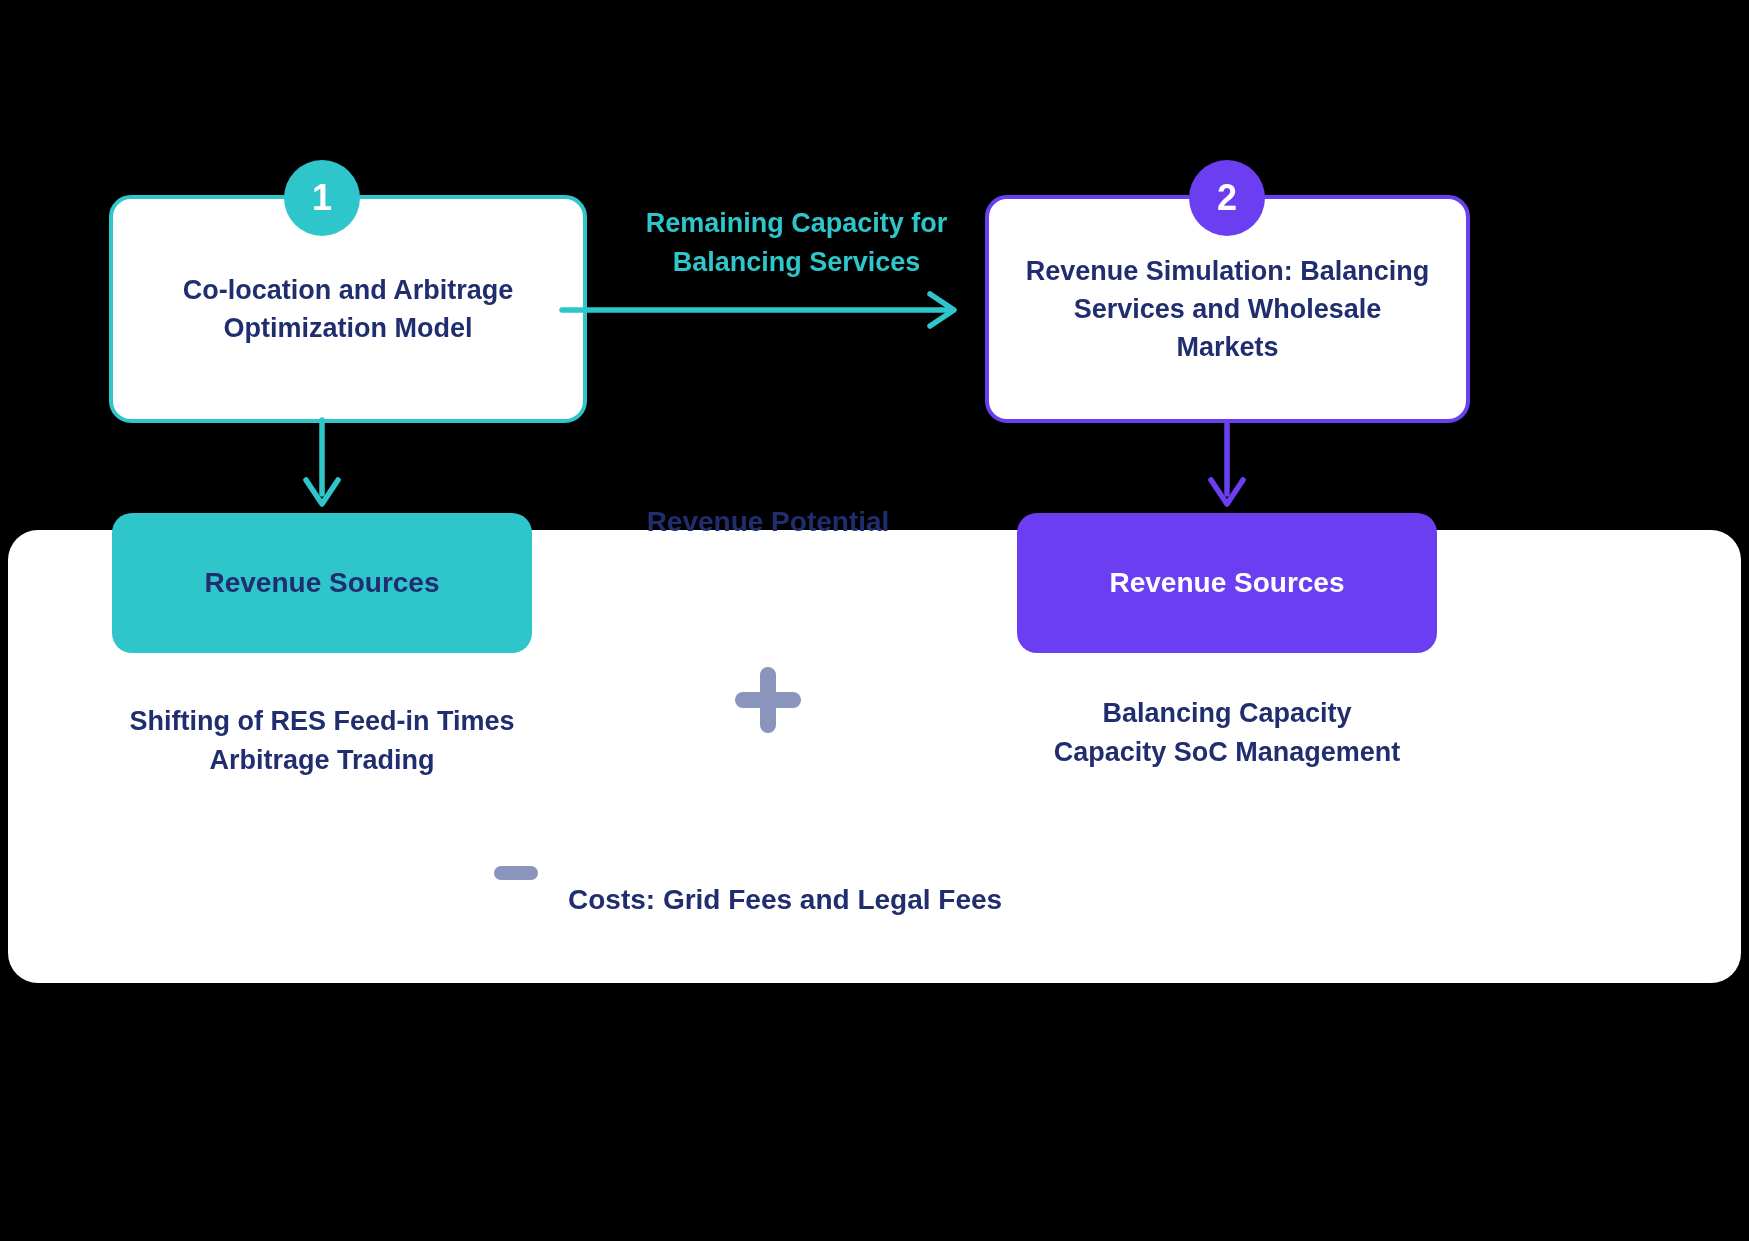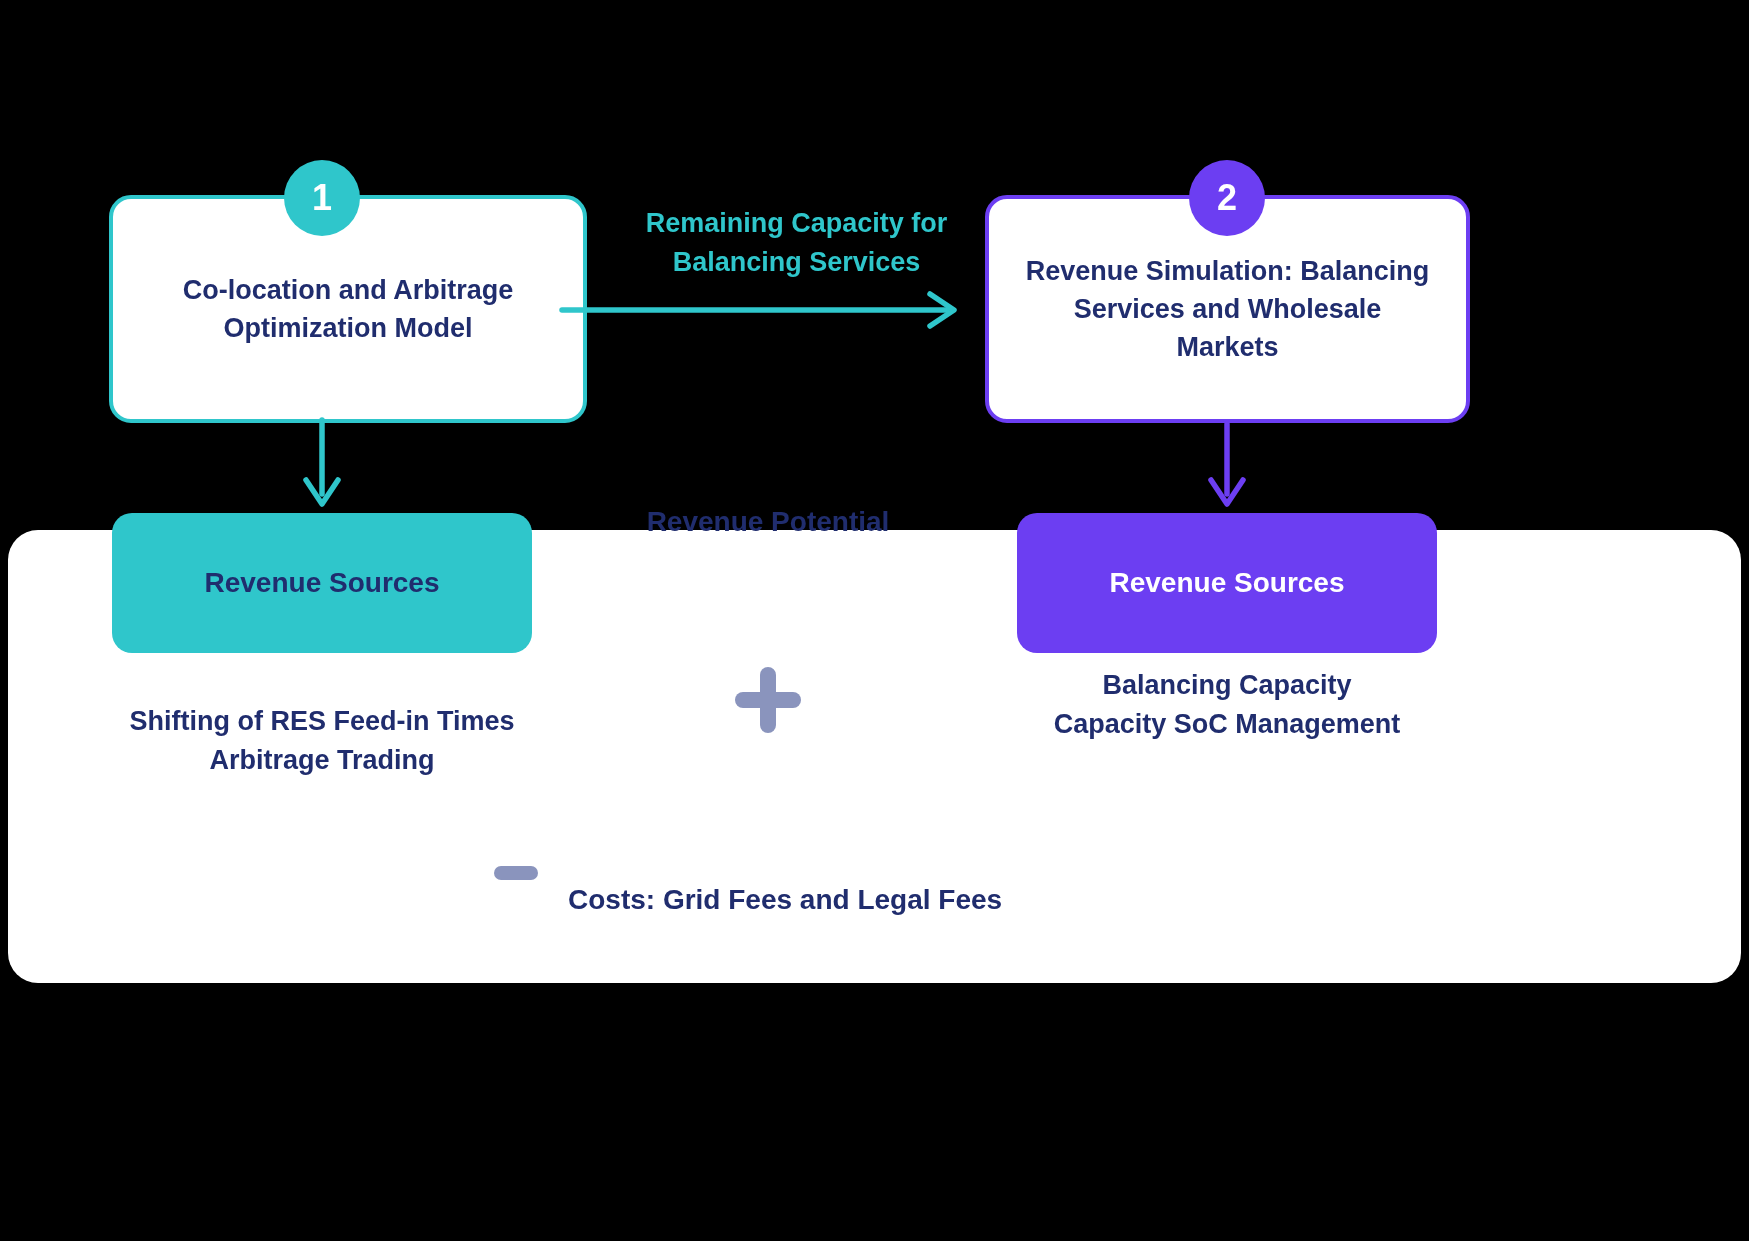--- a/index.html
+++ b/index.html
@@ -33,21 +33,21 @@
     color:var(--navy);font-weight:bold;font-size:28px;margin-top:34px;}
 
   .pill{position:absolute;top:513px;width:420px;height:140px;border-radius:20px;
     display:flex;align-items:center;justify-content:center;font-weight:bold;font-size:28px;}
   .pill-left{left:112px;background:var(--teal);color:var(--navy);}
   .pill-right{left:1017px;background:var(--purple);color:#fff;}
 
   .items{position:absolute;text-align:center;color:var(--navy);font-weight:bold;
     font-size:27px;line-height:1.45;}
   .items-left{left:82px;top:666px;width:480px;margin-top:36px;}
-  .items-right{left:967px;top:666px;width:520px;}
+  .items-right{left:967px;top:694px;width:520px;}
 
   .plus{position:absolute;left:735px;top:667px;width:66px;height:66px;}
   .plus::before{content:"";position:absolute;left:0;top:25px;width:66px;height:16px;
     border-radius:8px;background:var(--operator);}
   .plus::after{content:"";position:absolute;left:25px;top:0;width:16px;height:66px;
     border-radius:8px;background:var(--operator);}
 
   .minus{position:absolute;left:494px;top:866px;width:44px;height:14px;border-radius:7px;
     background:var(--operator);}
 

